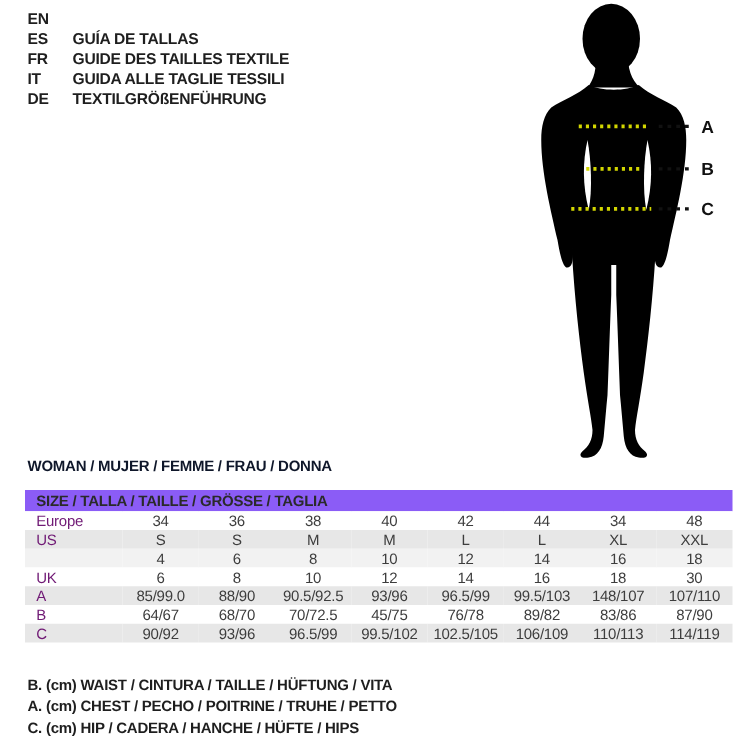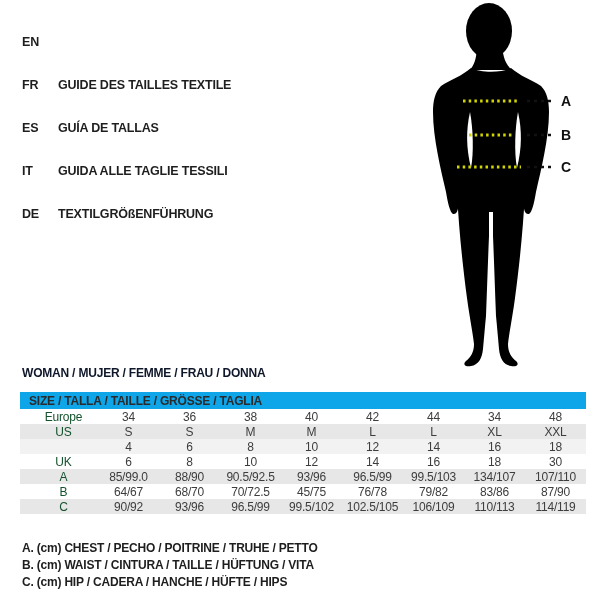--- a/index.html
+++ b/index.html
@@ -7,63 +7,63 @@
     width:600px;height:600px;position:relative;overflow:hidden;
     background:#ffffff;
     font-family:"Liberation Sans", sans-serif;
     -webkit-font-smoothing:antialiased;
   }
   
   .lang-block{
     position:absolute;left:22px;top:7px;
     font-weight:700;font-size:12.5px;color:#1e1e1e;letter-spacing:-0.2px;
   }
-  .lang-row{display:flex;line-height:16px;margin-top:27px;}
+  .lang-row{display:flex;line-height:16px;}
   .lang-code{width:36px;flex:0 0 36px;}
   
   .figure-wrap{position:absolute;left:405px;top:0;width:195px;height:372px;}
   .marker-label{font:700 14px "Liberation Sans", sans-serif;fill:#111111;}
   
   .category-title{
     position:absolute;left:22px;top:366px;
     font-weight:700;font-size:12px;color:#0f172a;letter-spacing:-0.2px;
   }
   
   table.size-table{
     position:absolute;left:20px;top:392px;width:566px;
     border-collapse:collapse;table-layout:fixed;
     font-size:12px;color:#3d3d3d;letter-spacing:-0.2px;
   }
   table.size-table td{padding:0;height:15px;text-align:center;vertical-align:middle;}
   table.size-table td.header-cell{
     text-align:left;font-weight:700;color:#2a2a2a;height:17px;
     padding-left:9px;font-size:12px;
   }
-  table.size-table td.rowlabel{text-align:center;padding-left:9px;color:#14532d;}
+  table.size-table td.rowlabel{text-align:left;padding-left:9px;color:#701a75;}
   col.label-col{width:78px;}
   
   .legend-block{
     position:absolute;left:22px;top:540px;
     font-weight:700;font-size:12px;color:#1e1e1e;letter-spacing:-0.2px;line-height:17px;
   }
 </style>
 </head>
 <body>
 
 <div class="lang-block">
   <div class="lang-row">
     <span class="lang-code">EN</span>
   </div>
   <div class="lang-row">
+    <span class="lang-code">ES</span>
+    <span class="lang-label">GUÍA DE TALLAS</span>
+  </div>
+  <div class="lang-row">
     <span class="lang-code">FR</span>
     <span class="lang-label">GUIDE DES TAILLES TEXTILE</span>
-  </div>
-  <div class="lang-row">
-    <span class="lang-code">ES</span>
-    <span class="lang-label">GUÍA DE TALLAS</span>
   </div>
   <div class="lang-row">
     <span class="lang-code">IT</span>
     <span class="lang-label">GUIDA ALLE TAGLIE TESSILI</span>
   </div>
   <div class="lang-row">
     <span class="lang-code">DE</span>
     <span class="lang-label">TEXTILGRÖßENFÜHRUNG</span>
   </div>
 </div>
@@ -139,21 +139,21 @@
       <col>
       <col>
       <col>
       <col>
       <col>
       <col>
       <col>
   </colgroup>
   <tbody>
     <tr>
-      <td class="header-cell" colspan="9" style="background: #0ea5e9;">SIZE / TALLA / TAILLE / GRÖSSE / TAGLIA</td>
+      <td class="header-cell" colspan="9" style="background: #8b5cf6;">SIZE / TALLA / TAILLE / GRÖSSE / TAGLIA</td>
     </tr>
   <tr style="background: rgb(255, 255, 255);">
         <td class="rowlabel">Europe</td>
         <td>34</td>
         <td>36</td>
         <td>38</td>
         <td>40</td>
         <td>42</td>
         <td>44</td>
         <td>34</td>
@@ -193,45 +193,45 @@
         <td>30</td>
       </tr>
       <tr style="background: rgb(231, 231, 231);">
         <td class="rowlabel">A</td>
         <td>85/99.0</td>
         <td>88/90</td>
         <td>90.5/92.5</td>
         <td>93/96</td>
         <td>96.5/99</td>
         <td>99.5/103</td>
-        <td>134/107</td>
+        <td>148/107</td>
         <td>107/110</td>
       </tr>
       <tr style="background: rgb(255, 255, 255);">
         <td class="rowlabel">B</td>
         <td>64/67</td>
         <td>68/70</td>
         <td>70/72.5</td>
         <td>45/75</td>
         <td>76/78</td>
-        <td>79/82</td>
+        <td>89/82</td>
         <td>83/86</td>
         <td>87/90</td>
       </tr>
       <tr style="background: rgb(231, 231, 231);">
         <td class="rowlabel">C</td>
         <td>90/92</td>
         <td>93/96</td>
         <td>96.5/99</td>
         <td>99.5/102</td>
         <td>102.5/105</td>
         <td>106/109</td>
         <td>110/113</td>
         <td>114/119</td>
       </tr>
     </tbody>
 </table>
 
 <div class="legend-block">
+  <div>B. (cm) WAIST / CINTURA / TAILLE / HÜFTUNG / VITA</div>
   <div>A. (cm) CHEST / PECHO / POITRINE / TRUHE / PETTO</div>
-  <div>B. (cm) WAIST / CINTURA / TAILLE / HÜFTUNG / VITA</div>
   <div>C. (cm) HIP / CADERA / HANCHE / HÜFTE / HIPS</div>
 </div>
 
 </body></html>

